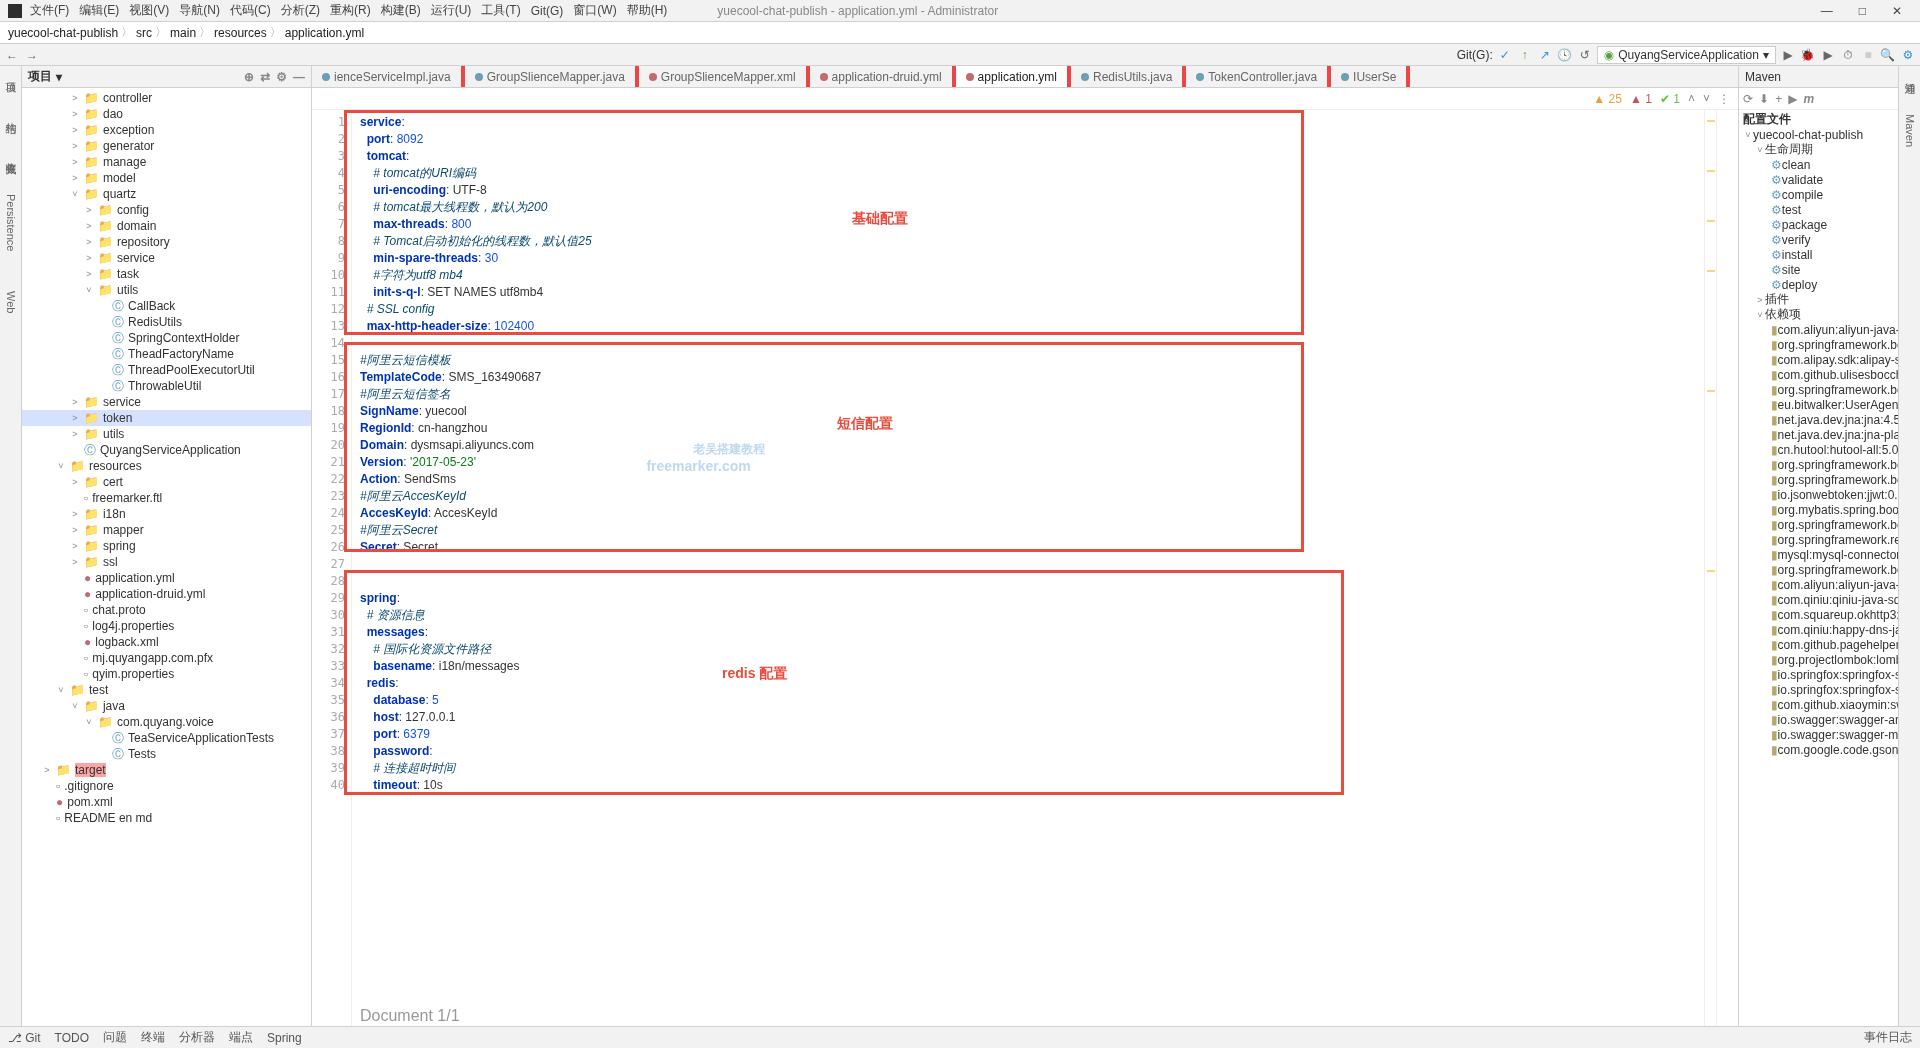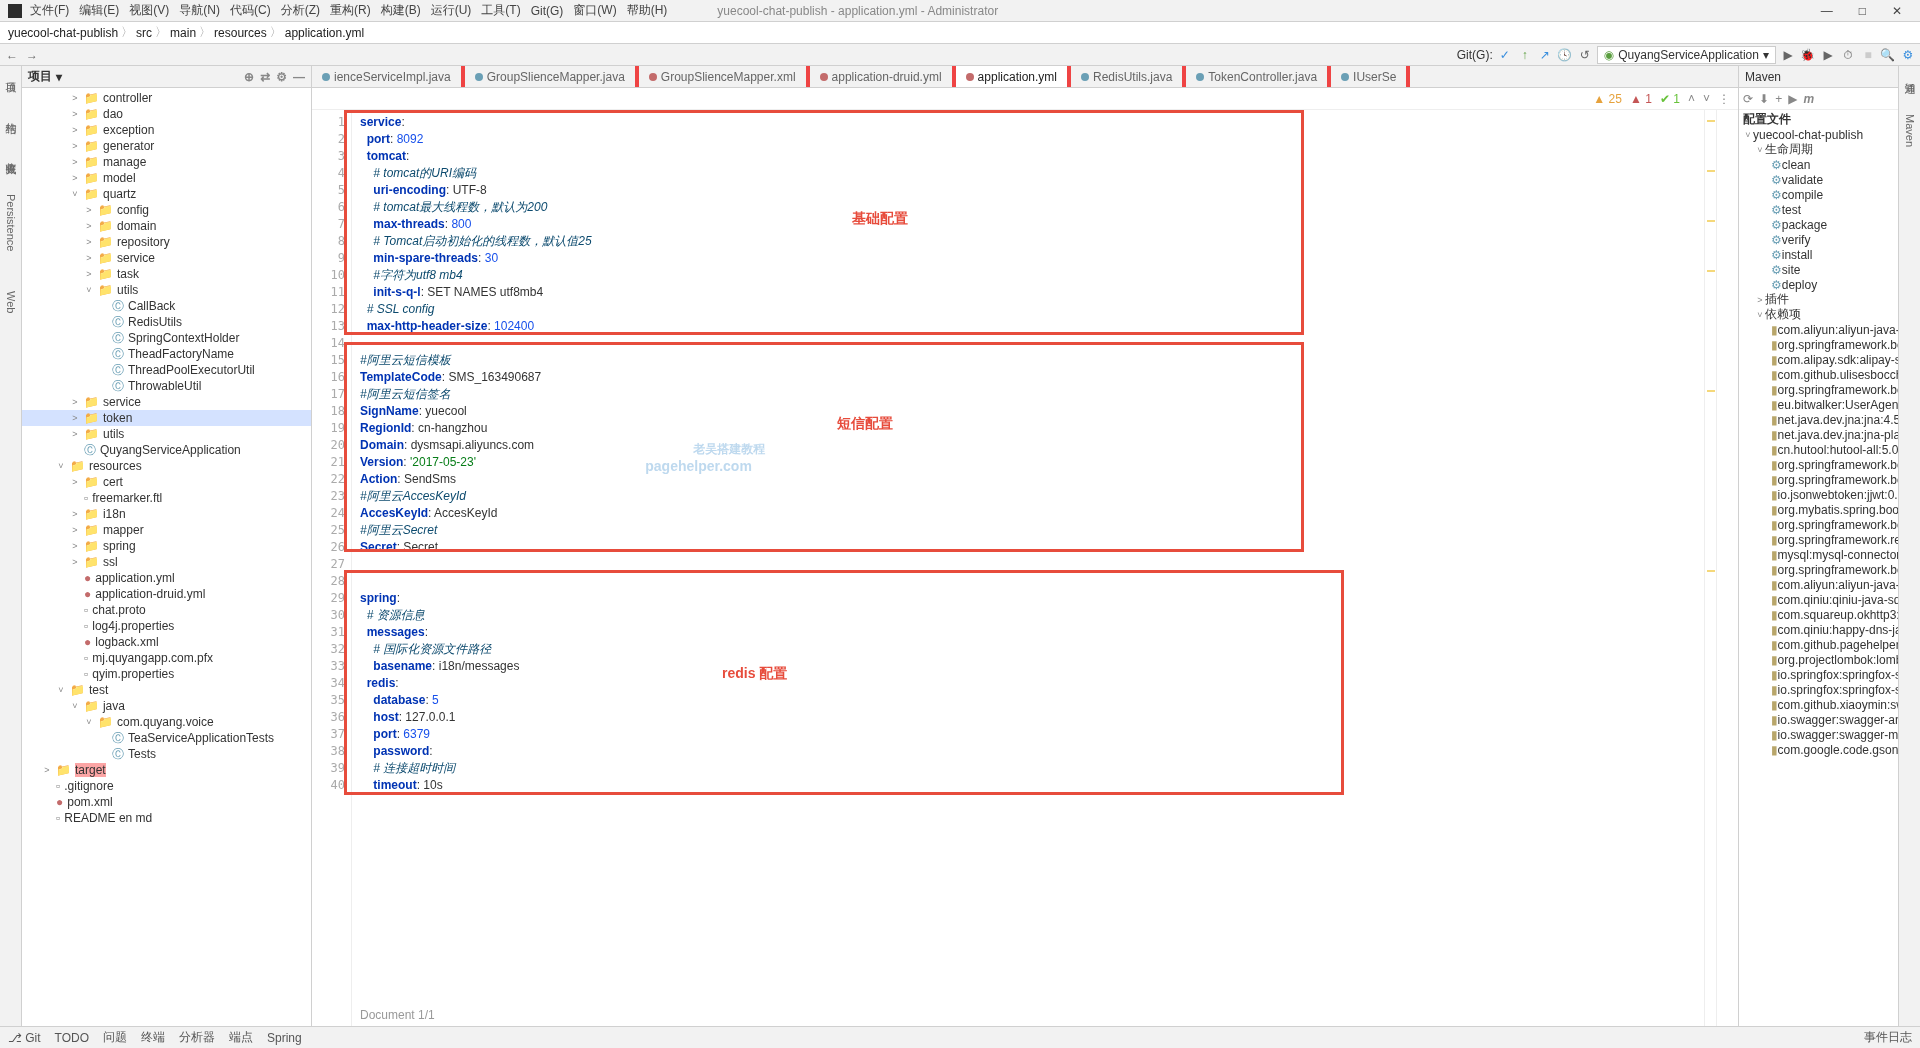--- a/index.html
+++ b/index.html
@@ -63,21 +63,21 @@
 .err { color:#c45656; }
 .ok { color:#67c23a; }
 .right-panel { width:160px; background:#fff; border-left:1px solid #d0d0d0; overflow:hidden; }
 .rp-head { height:22px; background:#f2f2f2; border-bottom:1px solid #d0d0d0; display:flex; align-items:center; padding:0 6px; }
 .rp-tree { padding:2px 0; font-size:11px; }
 .rp-row { height:15px; display:flex; align-items:center; padding:0 4px; white-space:nowrap; overflow:hidden; }
 .rp-row .arr { width:10px; }
 .lib { color:#b8a66b; }
 .bottom-bar { height:22px; background:#f2f2f2; border-top:1px solid #d0d0d0; display:flex; align-items:center; padding:0 8px; gap:14px; color:#555; }
 .bottom-bar .sp { flex:1; }
-.doc-line { position:absolute; bottom:2px; left:8px; color:#999; font-size:12px; }
+.doc-line { position:absolute; bottom:2px; left:8px; color:#999; font-size:16px; }
 </style>
 </head>
 <body>
 
 <div class="top-menu">
   <div class="logo"></div>
   <span>文件(F)</span>
   <span>编辑(E)</span>
   <span>视图(V)</span>
   <span>导航(N)</span>
@@ -473,21 +473,21 @@
     <span class="k">port</span>: <span class="n">6379</span>
     <span class="k">password</span>:
     <span class="c"># 连接超时时间</span>
     <span class="k">timeout</span>: 10s
 </div>
         <div class="red-box" style="top:0;left:-8px;width:960px;height:225px"></div>
         <div class="red-lbl" style="top:100px;left:500px">基础配置</div>
         <div class="red-box" style="top:232px;left:-8px;width:960px;height:210px"></div>
         <div class="red-lbl" style="top:305px;left:485px">短信配置</div>
         <div class="watermark" style="top:310px;left:280px">
-          <span>老吴搭建教程</span><span class="sm">pagehelper.com</span>
+          <span>老吴搭建教程</span><span class="sm">freemarker.com</span>
         </div>
         <div class="red-box" style="top:460px;left:-8px;width:1000px;height:225px"></div>
         <div class="red-lbl" style="top:555px;left:370px">redis 配置</div>
         <div class="doc-line">Document 1/1</div>
       </div>
       <div class="minimap">
         <div class="m" style="top:10px"></div>
           <div class="m" style="top:60px"></div>
         <div class="m" style="top:110px"></div>
           <div class="m" style="top:160px"></div>

